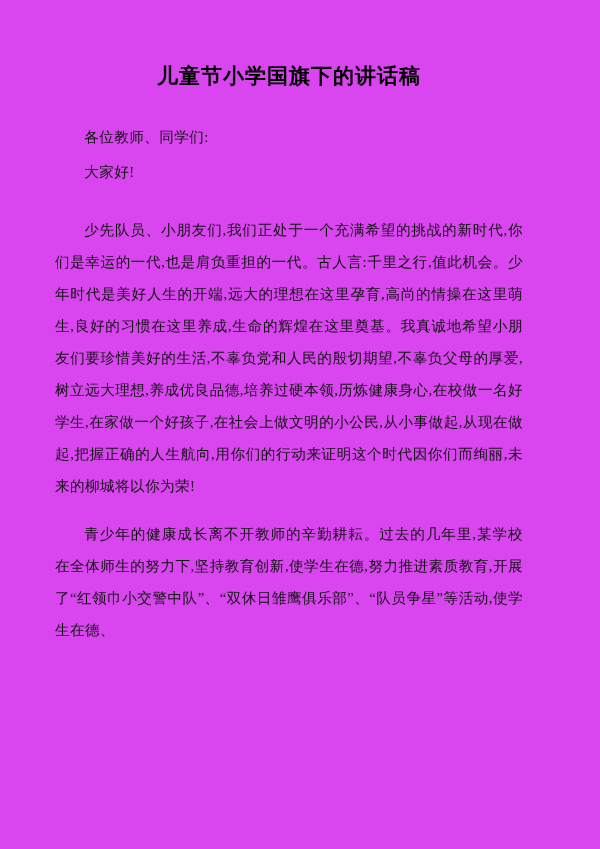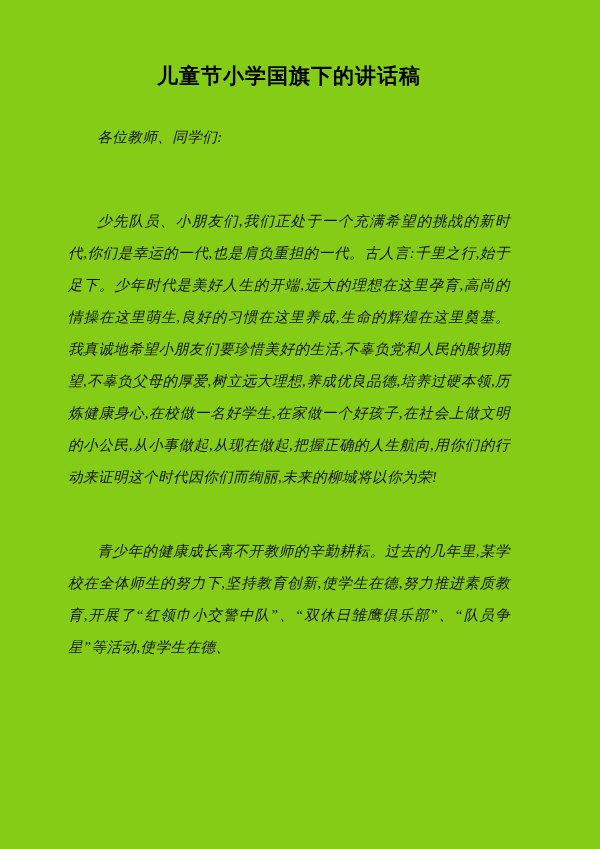--- a/index.html
+++ b/index.html
@@ -11,45 +11,44 @@
     width: 600px;
     height: 849px;
     font-family: "Liberation Serif", "DejaVu Serif", serif;
     color: #1a1a1a;
     overflow: hidden;
   }
   .page {
     position: relative;
     width: 600px;
     height: 849px;
-    background: #84cc16;
+    background: #d946ef;
     box-sizing: border-box;
     padding: 62px 74px 0 52px;
   }
   .doc-title {
     text-align: center;
     font-size: 21px;
     font-weight: bold;
     letter-spacing: 1px;
     margin: 0 0 30px 0;
     line-height: 1.4;
     color: #000;
   }
   .body-text {
     font-size: 14.6px;
     line-height: 32px;
     text-align: justify;
     text-justify: inter-ideograph;
     color: #121212;
   }
   .para {
-    margin: 16px;
+    margin: 3px;
     text-indent: 2em;
     letter-spacing: 0.4px;
-    font-style: italic;
   }
   .para + .para {
     margin-top: 0;
   }
   .spacer-sm {
     height: 10px;
   }
   .greeting-block .para {
     text-indent: 2em;
   }
@@ -58,28 +57,29 @@
 <body>
 
 <div class="page">
 
   <h1 class="doc-title">儿童节小学国旗下的讲话稿</h1>
 
   <div class="body-text">
 
     <div class="greeting-block">
       <p class="para">各位教师、同学们:</p>
+      <p class="para">大家好!</p>
     </div>
 
     <div class="spacer-sm"></div>
 
 
     <div class="spacer-sm"></div>
 
-    <p class="para">少先队员、小朋友们,我们正处于一个充满希望的挑战的新时代,你们是幸运的一代,也是肩负重担的一代。古人言:千里之行,始于足下。少年时代是美好人生的开端,远大的理想在这里孕育,高尚的情操在这里萌生,良好的习惯在这里养成,生命的辉煌在这里奠基。我真诚地希望小朋友们要珍惜美好的生活,不辜负党和人民的殷切期望,不辜负父母的厚爱,树立远大理想,养成优良品德,培养过硬本领,历炼健康身心,在校做一名好学生,在家做一个好孩子,在社会上做文明的小公民,从小事做起,从现在做起,把握正确的人生航向,用你们的行动来证明这个时代因你们而绚丽,未来的柳城将以你为荣!</p>
+    <p class="para">少先队员、小朋友们,我们正处于一个充满希望的挑战的新时代,你们是幸运的一代,也是肩负重担的一代。古人言:千里之行,值此机会。少年时代是美好人生的开端,远大的理想在这里孕育,高尚的情操在这里萌生,良好的习惯在这里养成,生命的辉煌在这里奠基。我真诚地希望小朋友们要珍惜美好的生活,不辜负党和人民的殷切期望,不辜负父母的厚爱,树立远大理想,养成优良品德,培养过硬本领,历炼健康身心,在校做一名好学生,在家做一个好孩子,在社会上做文明的小公民,从小事做起,从现在做起,把握正确的人生航向,用你们的行动来证明这个时代因你们而绚丽,未来的柳城将以你为荣!</p>
 
     <div class="spacer-sm"></div>
 
     <p class="para">青少年的健康成长离不开教师的辛勤耕耘。过去的几年里,某学校在全体师生的努力下,坚持教育创新,使学生在德,努力推进素质教育,开展了“红领巾小交警中队”、“双休日雏鹰俱乐部”、“队员争星”等活动,使学生在德、</p>
 
   </div>
 
 </div>
 
 </body></html>

